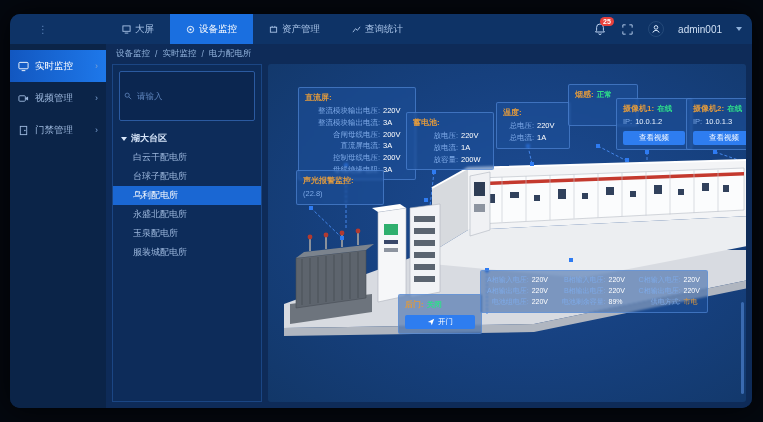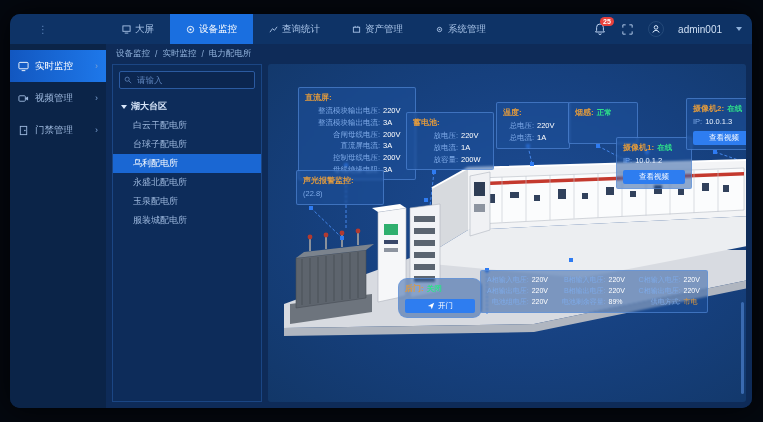--- a/index.html
+++ b/index.html
@@ -48,21 +48,21 @@
   .side-item svg{width:11px;height:11px;flex:0 0 11px;}
   .side-chev{margin-left:auto;color:#7ea3d4;font-size:9px;}
   .content{flex:1;display:flex;flex-direction:column;background:#0e2b58;min-width:0;}
   .breadcrumb{height:20px;display:flex;align-items:center;gap:5px;padding:0 10px;
     color:#8fb0d9;font-size:8.5px;}
   .content-row{flex:1;display:flex;min-height:0;padding:0 6px 6px 6px;gap:6px;}
   
   .tree{flex:0 0 100px;background:#0d2c5a;border:1px solid #1b4684;padding:6px 0;font-size:9px;}
   .search-box{
     margin:0 6px 8px 6px;height:16px;border:1px solid #2b5aa0;background:#0b2650;border-radius:2px;
-    display:flex;align-items:center;padding:0 4px;gap:3px;
+    display:flex;align-items:center;padding:16px 4px;gap:3px;
   }
   .search-box input{
     flex:1;min-width:0;background:transparent;border:0;outline:0;color:#cfe0f5;font-size:8.5px;
     font-family:inherit;
   }
   .search-box input::placeholder{color:#5f85bd;}
   .tree-root{display:flex;align-items:center;gap:4px;padding:3px 8px;color:#d9e7fa;font-weight:bold;}
   .tree-item{padding:3px 4px 3px 20px;color:#9db8dd;cursor:pointer;white-space:nowrap;overflow:hidden;}
   .tree-item.selected{background:#1a67d3;color:#fff;}
   
@@ -113,38 +113,31 @@
       </div>
       <div class="tab active">
         <svg viewBox="0 0 10 10">
             <circle cx="5" cy="5" r="3.5" fill="none" stroke="#fff"></circle>
             <circle cx="5" cy="5" r="1.2" fill="#fff"></circle>
           </svg>
         <span>设备监控</span>
       </div>
       <div class="tab">
         <svg viewBox="0 0 10 10">
-            <polyline points="1,8 4,4 6,6 9,2" fill="none" stroke="#a9c4e8"></polyline>
-          </svg>
-        <span>查询统计</span>
-      </div>
-      <div class="tab">
-        <svg viewBox="0 0 10 10">
             <rect x="1.5" y="2.5" width="7" height="5.5" fill="none" stroke="#a9c4e8"></rect>
             <line x1="3.5" y1="2.5" x2="3.5" y2="1" stroke="#a9c4e8"></line>
             <line x1="6.5" y1="2.5" x2="6.5" y2="1" stroke="#a9c4e8"></line>
           </svg>
         <span>资产管理</span>
       </div>
       <div class="tab">
         <svg viewBox="0 0 10 10">
-            <circle cx="5" cy="5" r="2.4" fill="none" stroke="#a9c4e8"></circle>
-            <circle cx="5" cy="5" r="0.9" fill="#a9c4e8"></circle>
-          </svg>
-        <span>系统管理</span>
+            <polyline points="1,8 4,4 6,6 9,2" fill="none" stroke="#a9c4e8"></polyline>
+          </svg>
+        <span>查询统计</span>
       </div>
     </div>
     <div class="nav-right">
       <div class="bell-wrap">
         <svg viewBox="0 0 14 14">
             <path d="M7 2 a3.4 3.4 0 0 1 3.4 3.4 v3 l1 1.6 H2.6 l1-1.6 v-3 A3.4 3.4 0 0 1 7 2 Z" fill="none" stroke="#b9d0ef"></path>
             <path d="M5.8 11.4 a1.2 1.2 0 0 0 2.4 0" fill="none" stroke="#b9d0ef"></path>
           </svg>
         <span class="badge">25</span>
       </div>
@@ -408,28 +401,28 @@
             <div class="p-row">
                 <span class="p-label">总电压:</span>
                 <span class="p-val">220V</span>
               </div>
             <div class="p-row">
                 <span class="p-label">总电流:</span>
                 <span class="p-val">1A</span>
               </div>
           </div>
 
-          <div class="panel" style="left:300px;top:38px;width:56px;height:32px;">
+          <div class="panel" style="left:300px;top:20px;width:56px;height:32px;">
             <div class="inline-row">
                 <span class="p-title">烟感:</span>
                 <span class="status-green">正常</span>
               </div>
           </div>
 
-          <div class="panel" style="left:348px;top:34px;width:62px;margin-top:39px;">
+          <div class="panel" style="left:348px;top:34px;width:62px;">
             <div class="inline-row">
                 <span class="p-title">摄像机1:</span>
                 <span class="status-green">在线</span>
               </div>
             <div class="inline-row">
                 <span class="p-label" style="flex:none">IP:</span>
                 <span>10.0.1.2</span>
               </div>
             <button class="btn">
                 <span>查看视频</span>
@@ -448,21 +441,21 @@
             <button class="btn">
                 <span>查看视频</span>
               </button>
           </div>
 
           <div class="panel" style="left:8px;top:106px;width:74px;margin-left:20px;">
             <div class="p-title">声光报警监控:</div>
             <div style="color:#7eaae8;">(22.8)</div>
           </div>
 
-          <div class="panel" style="left:130px;top:214px;width:70px;border-radius:9px;">
+          <div class="panel" style="left:130px;top:230px;width:70px;">
             <div class="inline-row">
                 <span class="p-title">后门:</span>
                 <span class="status-green">关闭</span>
               </div>
             <button class="btn">
               <svg width="8" height="8" viewBox="0 0 10 10">
                   <path d="M1 5 L9 1 L6 9 L4.7 5.6 Z" fill="#fff"></path>
                 </svg>
               <span>开门</span>
             </button>

